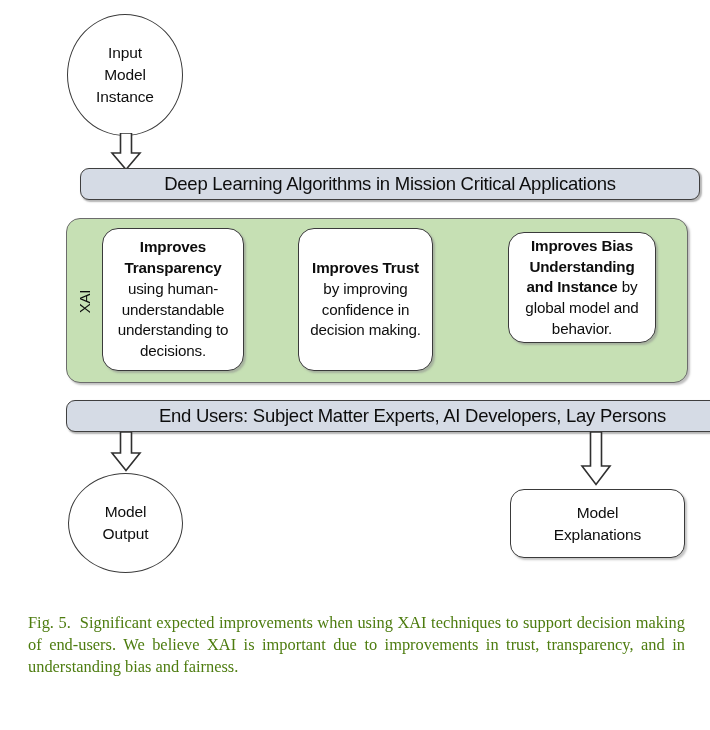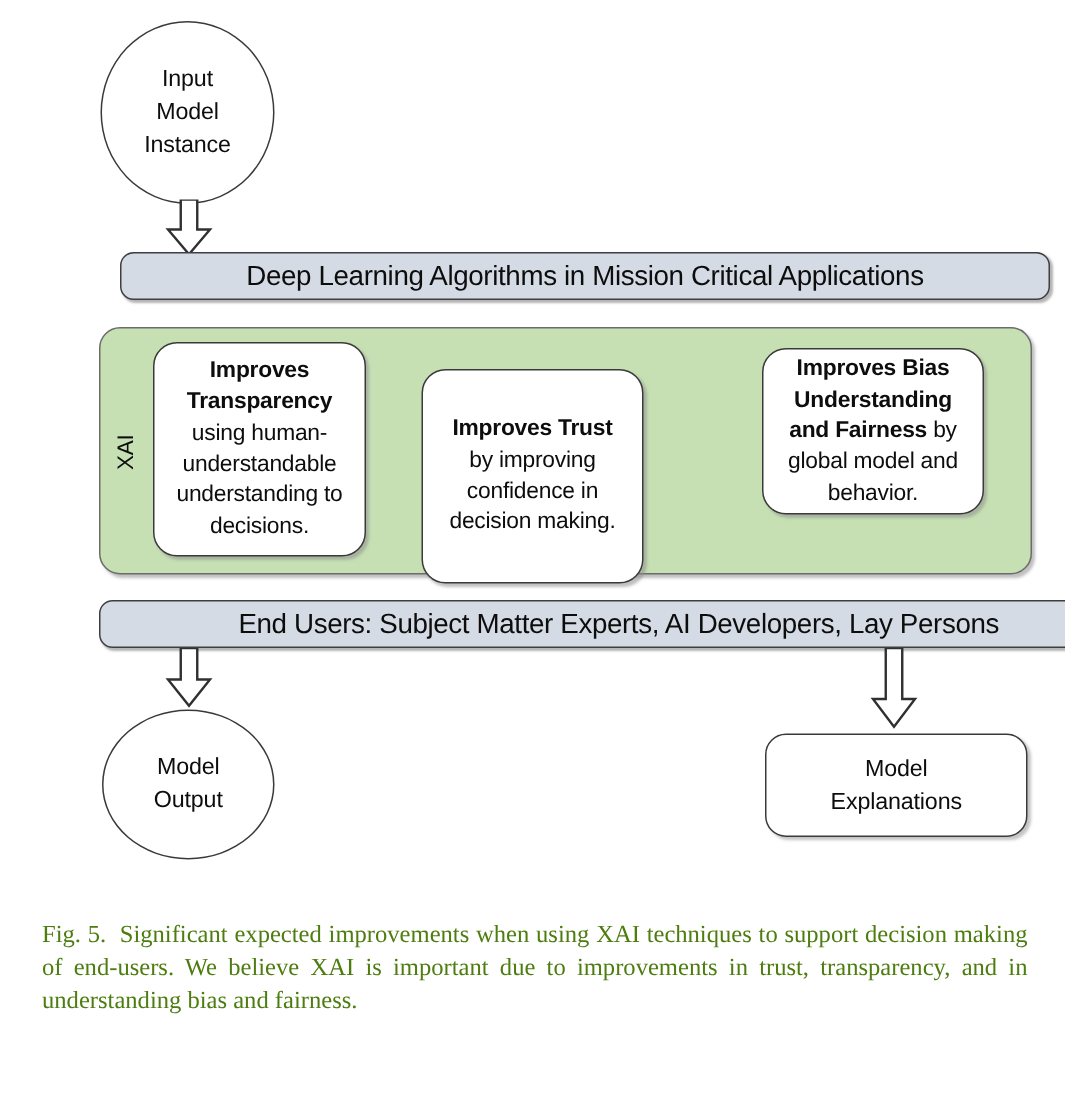--- a/index.html
+++ b/index.html
@@ -149,32 +149,32 @@
   <div class="xai-label" style="left:64px; top:293px; width:40px; text-align:center;">XAI</div>
 
   <div class="node whitebox" style="left:102px; top:228px; width:142px; height:143px;">
     <div class="card-text">
       <b>Improves</b><br>
       <b>Transparency</b><br>
       <span>using human-understandable understanding to decisions.</span>
     </div>
   </div>
 
-  <div class="node whitebox" style="left:281px; top:228px; width:148px; height:143px;margin-top:18px;">
+  <div class="node whitebox" style="left:298px; top:228px; width:135px; height:143px;">
     <div class="card-text">
       <b>Improves Trust</b><br>
       <span>by improving confidence in decision making.</span>
     </div>
   </div>
 
   <div class="node whitebox" style="left:508px; top:232px; width:148px; height:111px;">
     <div class="card-text">
       <b>Improves Bias</b><br>
       <b>Understanding</b><br>
-      <b>and Fairness</b><span> by</span><br>
+      <b>and Instance</b><span> by</span><br>
       <span>global model and behavior.</span>
     </div>
   </div>
 
   <div class="node bar" style="left:66px; top:400px; width:693px; height:32px;">
     <span class="bar-text">End Users: Subject Matter Experts, AI Developers, Lay Persons</span>
   </div>
 
   <div class="blockarrow" style="left:108px; top:432px;">
     <svg width="36" height="40" viewBox="0 0 36 40">

